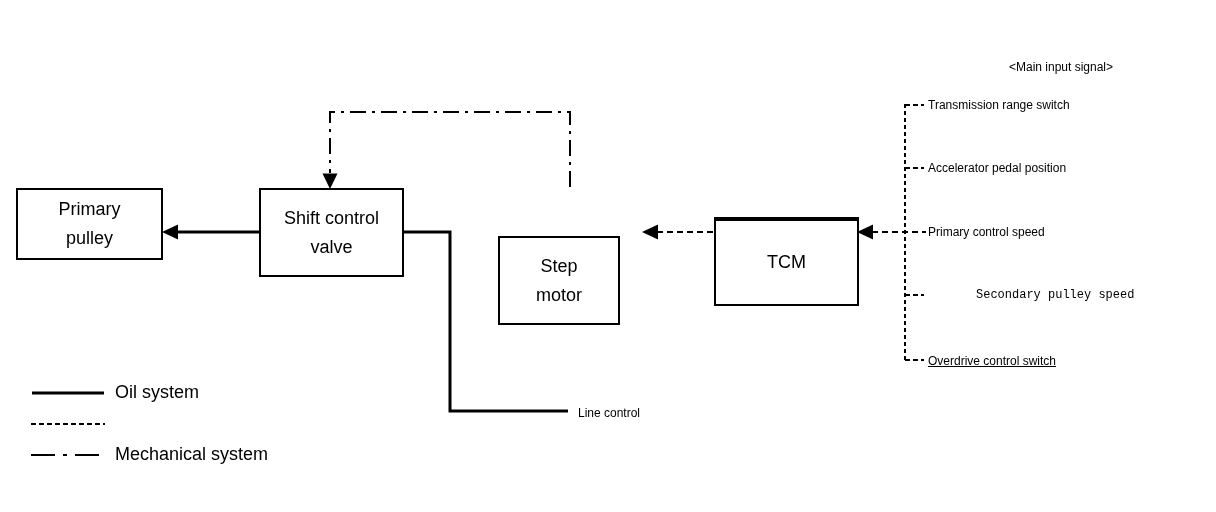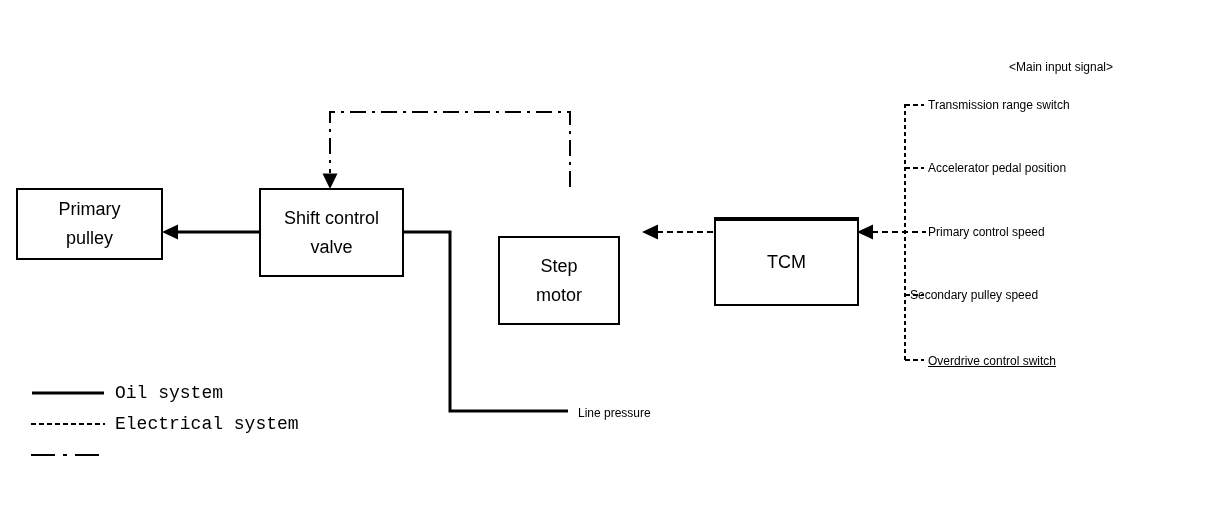--- a/index.html
+++ b/index.html
@@ -57,21 +57,20 @@
   .legend {
     position: absolute;
     left: 31px;
     top: 377px;
   }
   .legend-row {
     display: flex;
     align-items: center;
     height: 31px;
     gap: 10px;
-    font-family: Liberation Mono, monospace;
   }
   .legend-row .legend-label {
     font-size: 18px;
     white-space: nowrap;
   }
   .sample { display: block; }
 </style>
 </head>
 <body>
 
@@ -122,43 +121,43 @@
 
   <div class="box" style="left:498px; top:188px; width:122px; height:89px;margin-top:48px;">
     <span class="box-label">Step
 motor</span>
   </div>
 
   <div class="box" style="left:714px; top:187px; width:145px; height:89px; border-top-width:4px;margin-top:30px;">
     <span class="box-label">TCM</span>
   </div>
 
-  <div class="label" style="left:578px; top:401px;">Line pressure</div>
+  <div class="label" style="left:578px; top:401px;">Line control</div>
 
   <div class="label" style="left:960px; top:55px; width:202px; text-align:center;">&lt;Main input signal&gt;</div>
 
   <div class="label" style="left:928px; top:93px;">Transmission range switch</div>
   <div class="label" style="left:928px; top:156px;">Accelerator pedal position</div>
   <div class="label" style="left:928px; top:220px;">Primary control speed</div>
-  <div class="label" style="left:910px; top:283px;">Secondary pulley speed</div>
+  <div class="label" style="left:976px; top:283px;font-family:Liberation Mono, monospace;">Secondary pulley speed</div>
   <div class="label" style="left:928px; top:349px;text-decoration:underline;">Overdrive control switch</div>
 
   <div class="legend">
     <div class="legend-row">
       <svg class="sample" width="74" height="8">
         <line class="oil" x1="1" y1="4" x2="73" y2="4"></line>
       </svg>
       <span class="legend-label">Oil system</span>
     </div>
     <div class="legend-row">
       <svg class="sample" width="74" height="8">
         <line class="elec-sample" x1="0" y1="4" x2="74" y2="4"></line>
       </svg>
-      <span class="legend-label">Electrical system</span>
     </div>
     <div class="legend-row">
       <svg class="sample" width="74" height="8">
         <line class="mech-sample" x1="0" y1="4" x2="74" y2="4"></line>
       </svg>
+      <span class="legend-label">Mechanical system</span>
     </div>
   </div>
 
 </div>
 
 </body></html>

